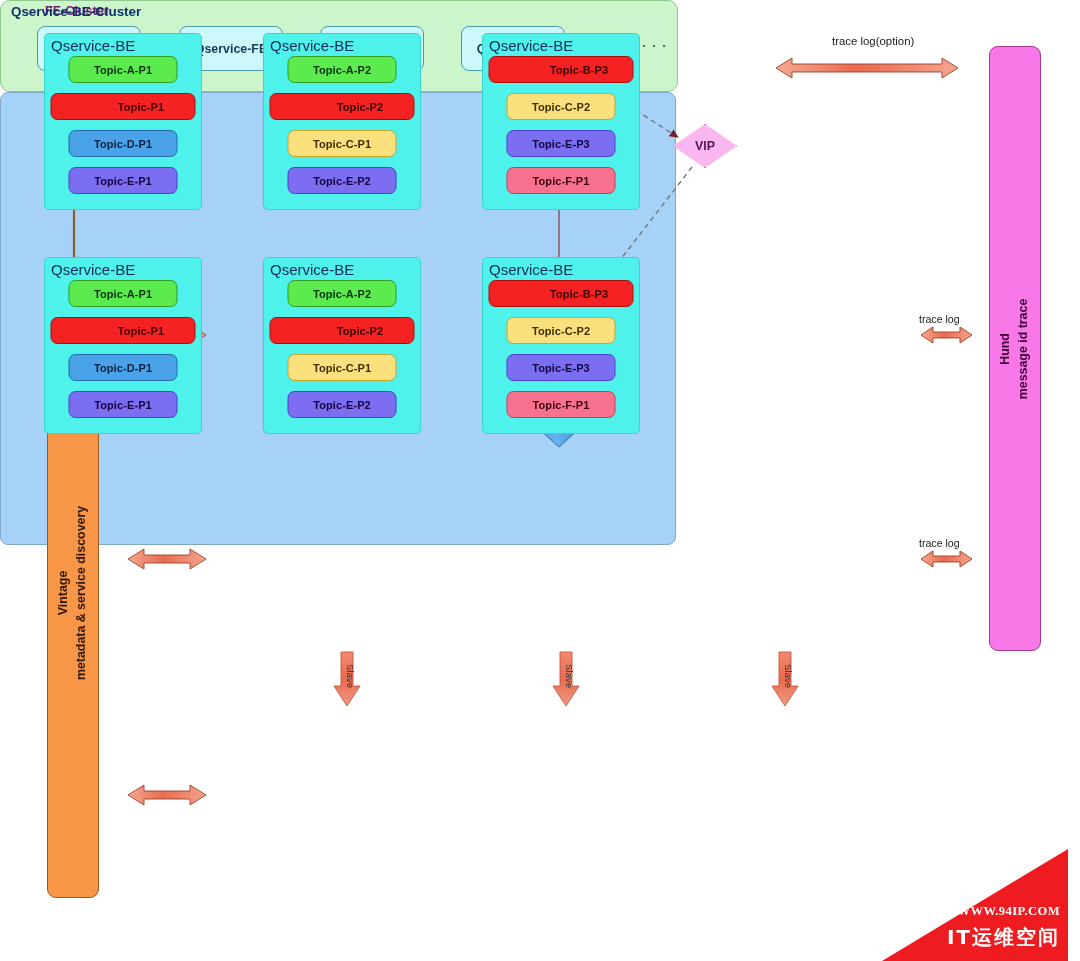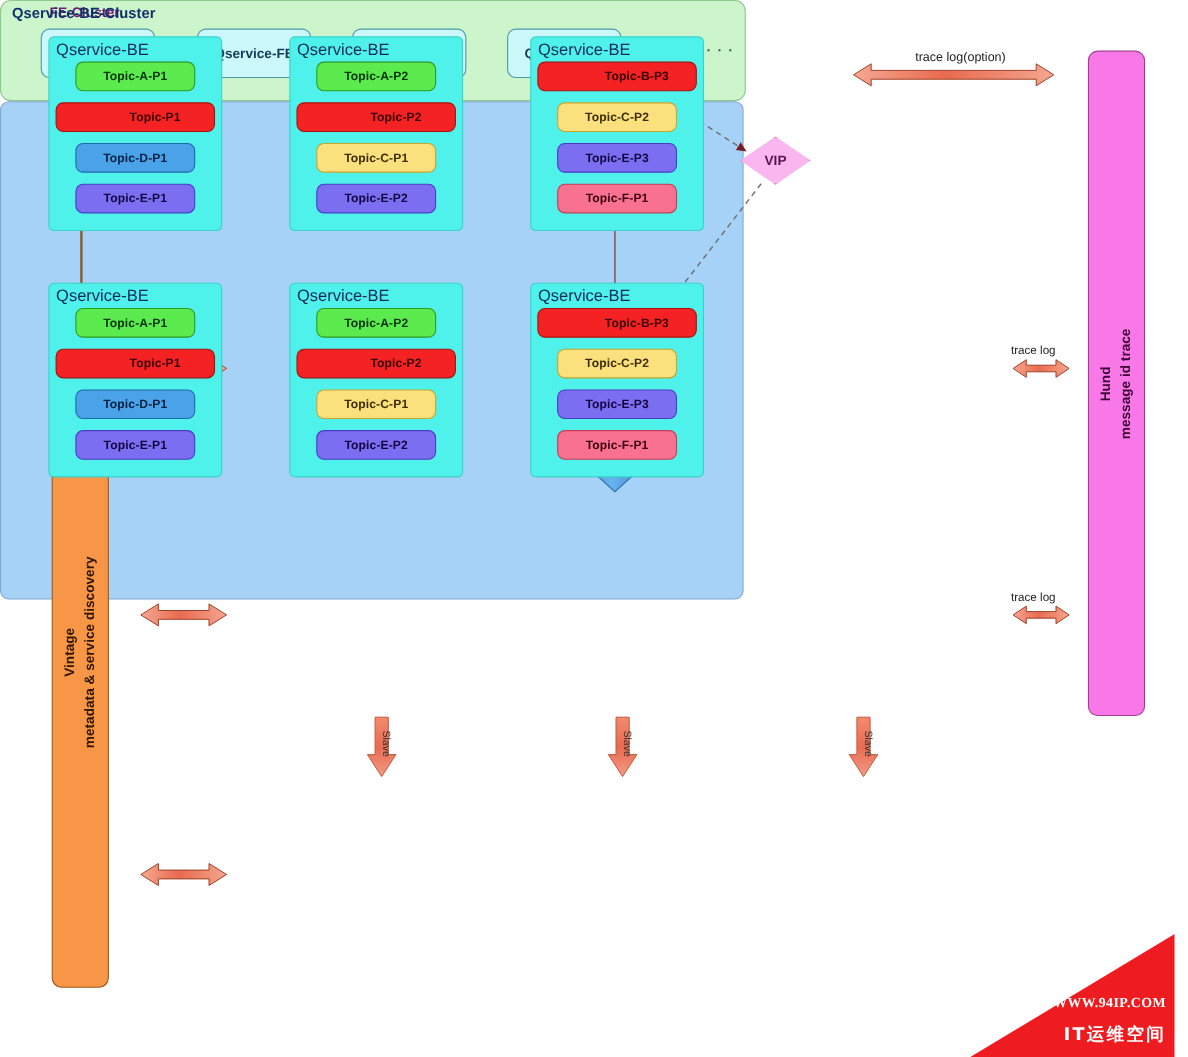--- a/index.html
+++ b/index.html
@@ -98,21 +98,21 @@
   .lbl-c{position:absolute;font-size:12.2px;color:#1a1a1a;text-align:center;line-height:1.35;}
   .rot-lbl{position:absolute;font-size:9.6px;color:#333;
      transform:rotate(90deg);transform-origin:left top;white-space:nowrap;}
 
   
   #watermark{position:absolute;right:12px;bottom:0;width:186px;height:112px;overflow:hidden;}
   #wm-tri{position:absolute;left:0;top:0;width:186px;height:112px;
      background:#ee1c20;clip-path:polygon(100% 0,100% 100%,0 100%);}
   #wm-url{position:absolute;right:8px;bottom:42px;color:#fff;font-size:12.6px;
      font-weight:700;font-family:"Liberation Serif",serif;letter-spacing:.4px;}
-  #wm-cn{position:absolute;right:8px;bottom:10px;color:#fff;font-size:16px;
+  #wm-cn{position:absolute;right:8px;bottom:10px;color:#fff;font-size:20px;
      font-weight:700;letter-spacing:2px;font-family:"DejaVu Sans",sans-serif;}
 </style>
 </head>
 <body>
 
 <div class="canvas">
 
   <svg width="1080" height="961" style="position:absolute;left:0;top:0;">
     <defs>
       <marker id="mk-brown" markerWidth="9" markerHeight="9" refX="5" refY="4.5" orient="auto">
@@ -206,21 +206,21 @@
 
   <div class="node" id="vip">
     <span>VIP</span>
   </div>
 
   <div class="lbl-c" style="left:500px;top:127px;width:120px;">
     <div>motan/mc</div>
     <div>protocol</div>
   </div>
 
-  <div class="lbl" style="left:832px;top:46px;">trace log(option)</div>
+  <div class="lbl" style="left:832px;top:35px;">trace log(option)</div>
 
   <div class="lbl" style="left:919px;top:313px;font-size:10.6px;">trace log</div>
 
   <div class="lbl" style="left:919px;top:537px;font-size:10.6px;">trace log</div>
 
   <div class="rot-lbl" style="left:356px;top:664px;">Slave</div>
   <div class="rot-lbl" style="left:575px;top:664px;">Slave</div>
   <div class="rot-lbl" style="left:794px;top:664px;">Slave</div>
 
   <div class="node" id="vintage">

